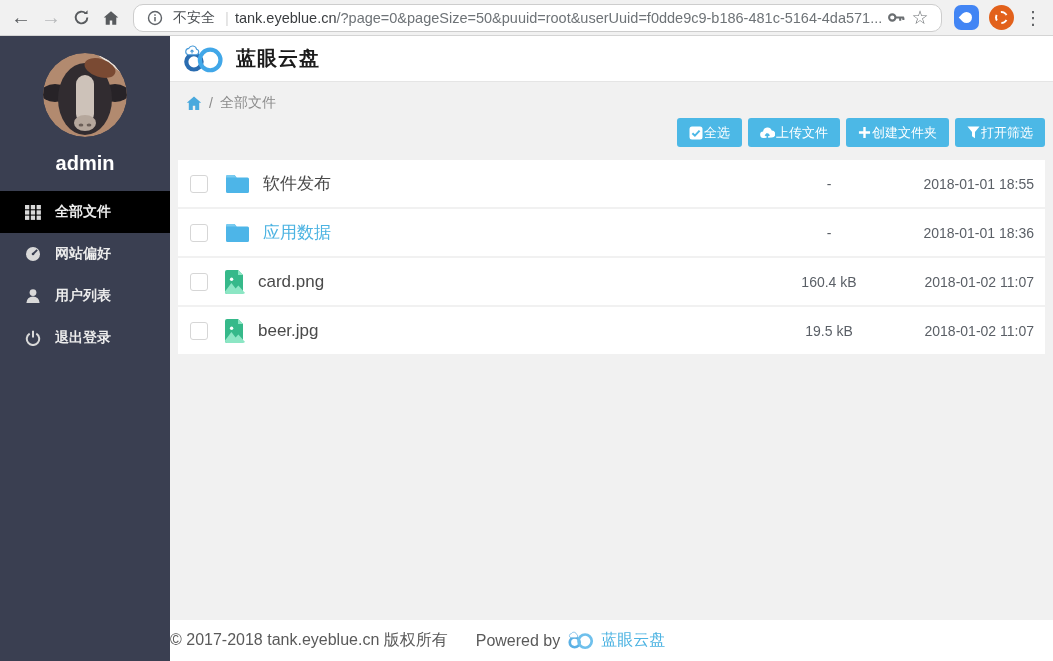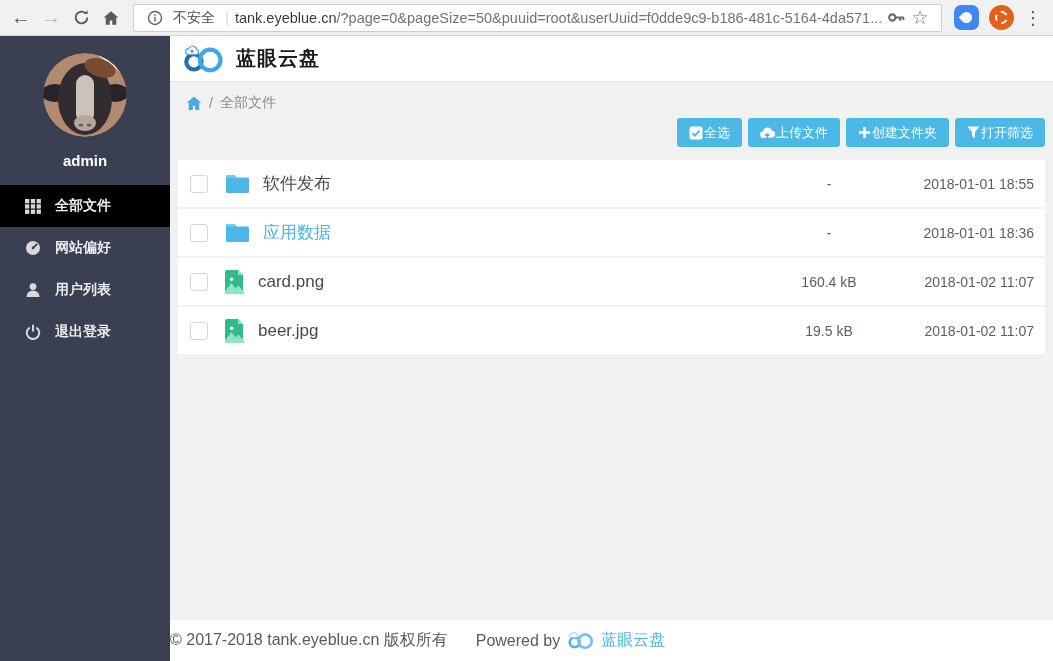--- a/index.html
+++ b/index.html
@@ -5,21 +5,21 @@
   * { margin:0; padding:0; box-sizing:border-box; }
   html,body { width:1053px; height:661px; overflow:hidden;
     font-family:"Liberation Sans","DejaVu Sans",sans-serif; background:#fff; }
 
   
   .browser-bar { height:36px; background:#f1f1f1; border-bottom:1px solid #d4d4d4;
     display:flex; align-items:center; padding:0 6px; }
   .nav-btn { width:30px; height:30px; display:flex; align-items:center; justify-content:center;
     font-size:20px; color:#585b5e; cursor:pointer; flex-shrink:0; }
   .nav-btn.disabled { color:#b7b9bb; }
-  .omnibox { flex:1; height:28px; background:#fff; border:1px solid #cdcdcd; border-radius:2px;
+  .omnibox { flex:1; height:28px; background:#fff; border:1px solid #cdcdcd; border-radius:10px;
     margin:0 7px; display:flex; align-items:center; padding:0 9px; min-width:0; }
   .omni-sec { font-size:14px; color:#4b4f53; margin:0 4px 0 6px; white-space:nowrap; }
   .omni-sep { color:#d8d8d8; font-size:15px; margin:0 6px; }
   .omni-url { font-size:14.5px; white-space:nowrap; overflow:hidden; flex:1; min-width:0; }
   .omni-url .domain { color:#3a3d40; }
   .omni-url .path { color:#6e7377; }
   .omni-icon { flex-shrink:0; display:flex; align-items:center; justify-content:center;
     width:24px; height:24px; cursor:pointer; }
   .star-glyph { font-size:19px; color:#6a6e71; }
   .ext-btn { width:25px; height:25px; margin:0 5px; flex-shrink:0; cursor:pointer;
@@ -31,21 +31,21 @@
   .ext-orange .shutter { width:13px; height:13px; border:2.5px dashed #fff; border-radius:50%; }
   .menu-dots { font-size:18px; color:#5a5d60; width:28px; text-align:center; cursor:pointer; }
 
   
   .app { display:flex; height:625px; }
 
   
   .sidebar { width:170px; flex-shrink:0; background:#3a3f51; display:flex; flex-direction:column; }
   .avatar-wrap { width:84px; height:84px; border-radius:50%; overflow:hidden;
     margin:17px auto 0; cursor:pointer; }
-  .username { color:#fff; font-weight:bold; font-size:15px; text-align:center; margin:15px 0 16px; }
+  .username { color:#fff; font-weight:bold; font-size:20px; text-align:center; margin:15px 0 16px; }
   .side-item { height:42px; display:flex; align-items:center; padding-left:25px; gap:14px;
     color:#ececec; font-size:14px; font-weight:bold; cursor:pointer; }
   .side-item.active { background:#000; }
   .side-ico { width:16px; height:16px; color:#d9d9d9; flex-shrink:0; }
 
   
   .main { flex:1; display:flex; flex-direction:column; background:#f1f1f1; min-width:0; }
   .main-header { height:46px; background:#fff; border-bottom:1px solid #e5e5e5;
     display:flex; align-items:center; padding-left:12px; gap:12px; flex-shrink:0; }
   .app-title { font-size:20px; font-weight:bold; color:#1c1c1c; letter-spacing:1px; }

